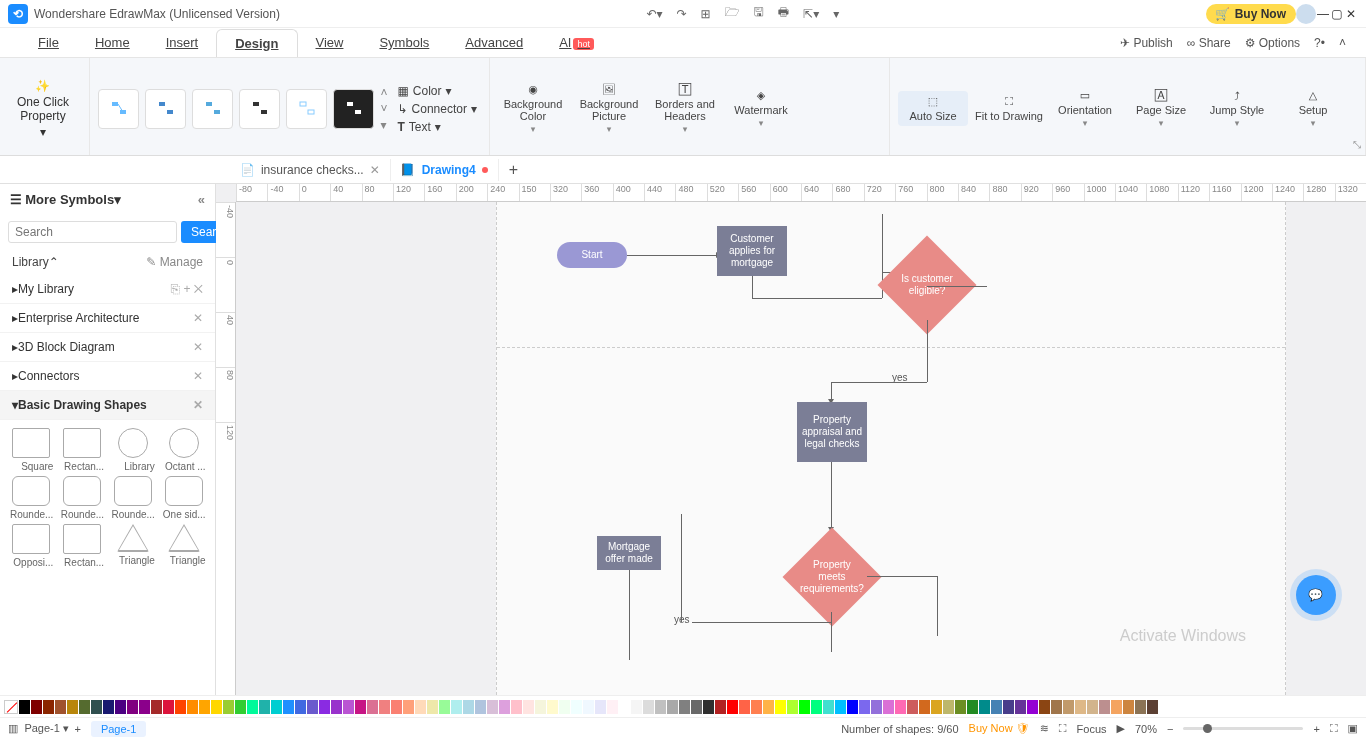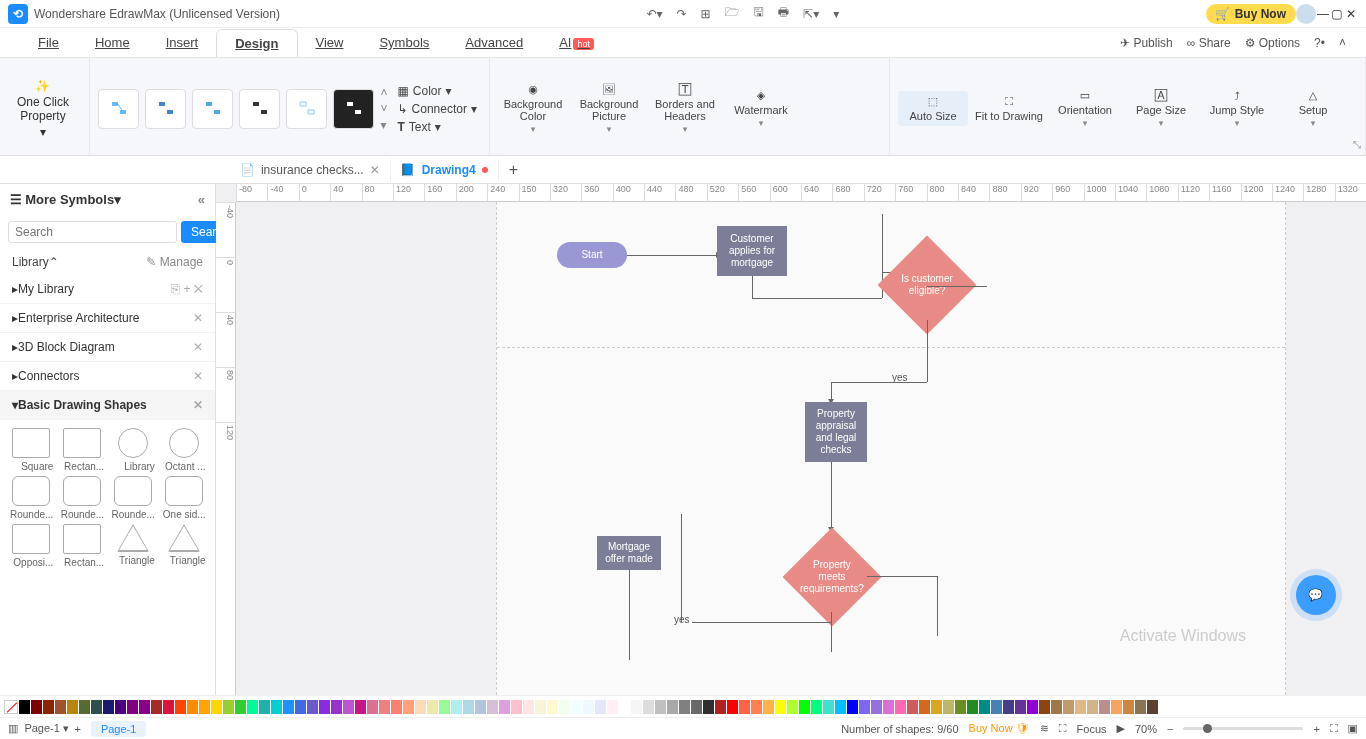--- a/index.html
+++ b/index.html
@@ -367,21 +367,21 @@
 
         <div class="node decision" style="left:395px; top:48px;">
             <span>Is customer eligible?</span>
           </div>
         <div class="connector conn-h" style="left:430px; top:84px; width:60px;"></div>
         <div class="connector conn-v" style="left:430px; top:118px; height:62px;"></div>
         <div class="lbl" style="left:393px; top:170px;">yes</div>
         <div class="connector conn-h" style="left:334px; top:180px; width:96px;"></div>
         <div class="connector conn-v arrow-d" style="left:334px; top:180px; height:18px;"></div>
 
-        <div class="node" style="left:308px; top:200px; width:62px; height:60px;align-items:center;">
+        <div class="node" style="left:300px; top:200px; width:70px; height:60px;align-items:center;">
             <span>Property appraisal and legal checks</span>
           </div>
         <div class="connector conn-v arrow-d" style="left:334px; top:260px; height:66px;"></div>
 
         <div class="node decision" style="left:300px; top:340px;">
             <span>Property meets requirements?</span>
           </div>
         <div class="connector conn-h" style="left:370px; top:374px; width:70px;"></div>
         <div class="connector conn-v" style="left:440px; top:374px; height:60px;"></div>
         <div class="connector conn-v" style="left:334px; top:410px; height:40px;"></div>

